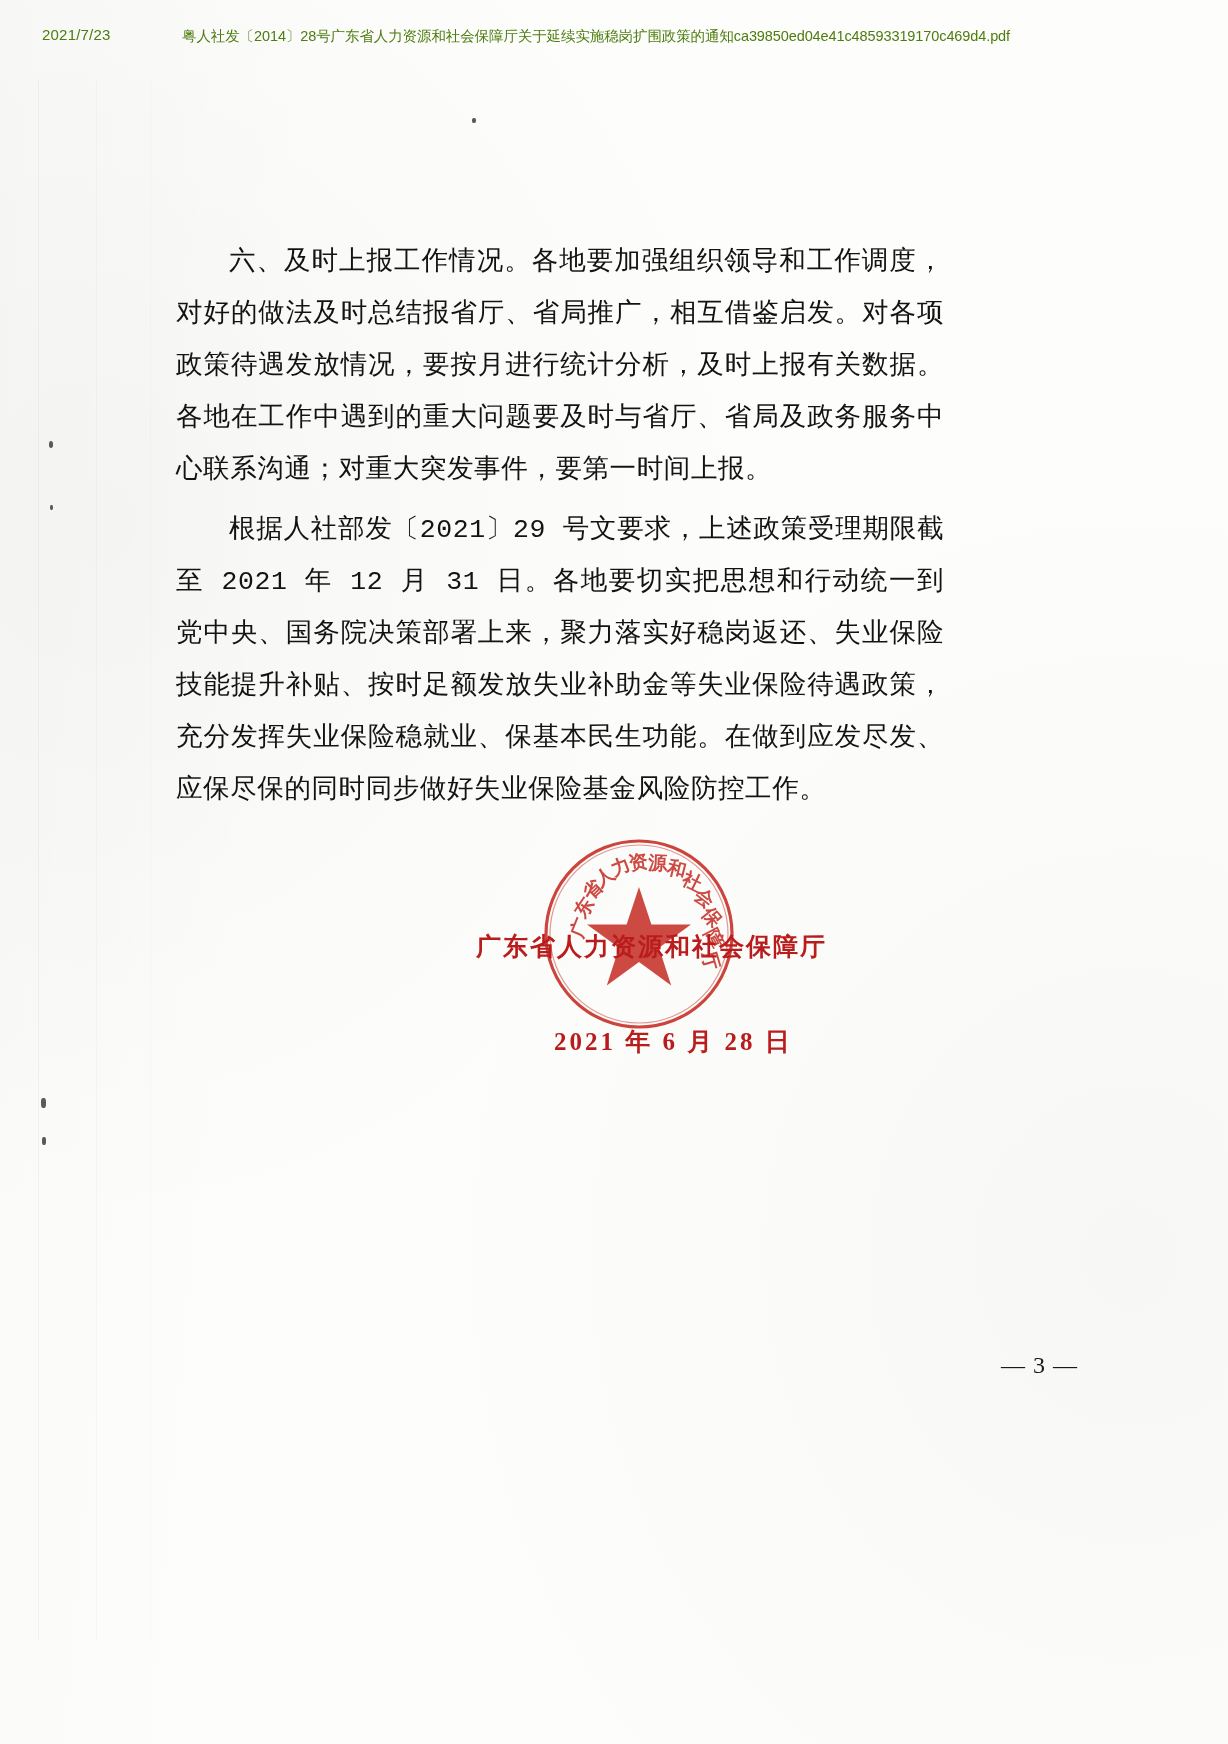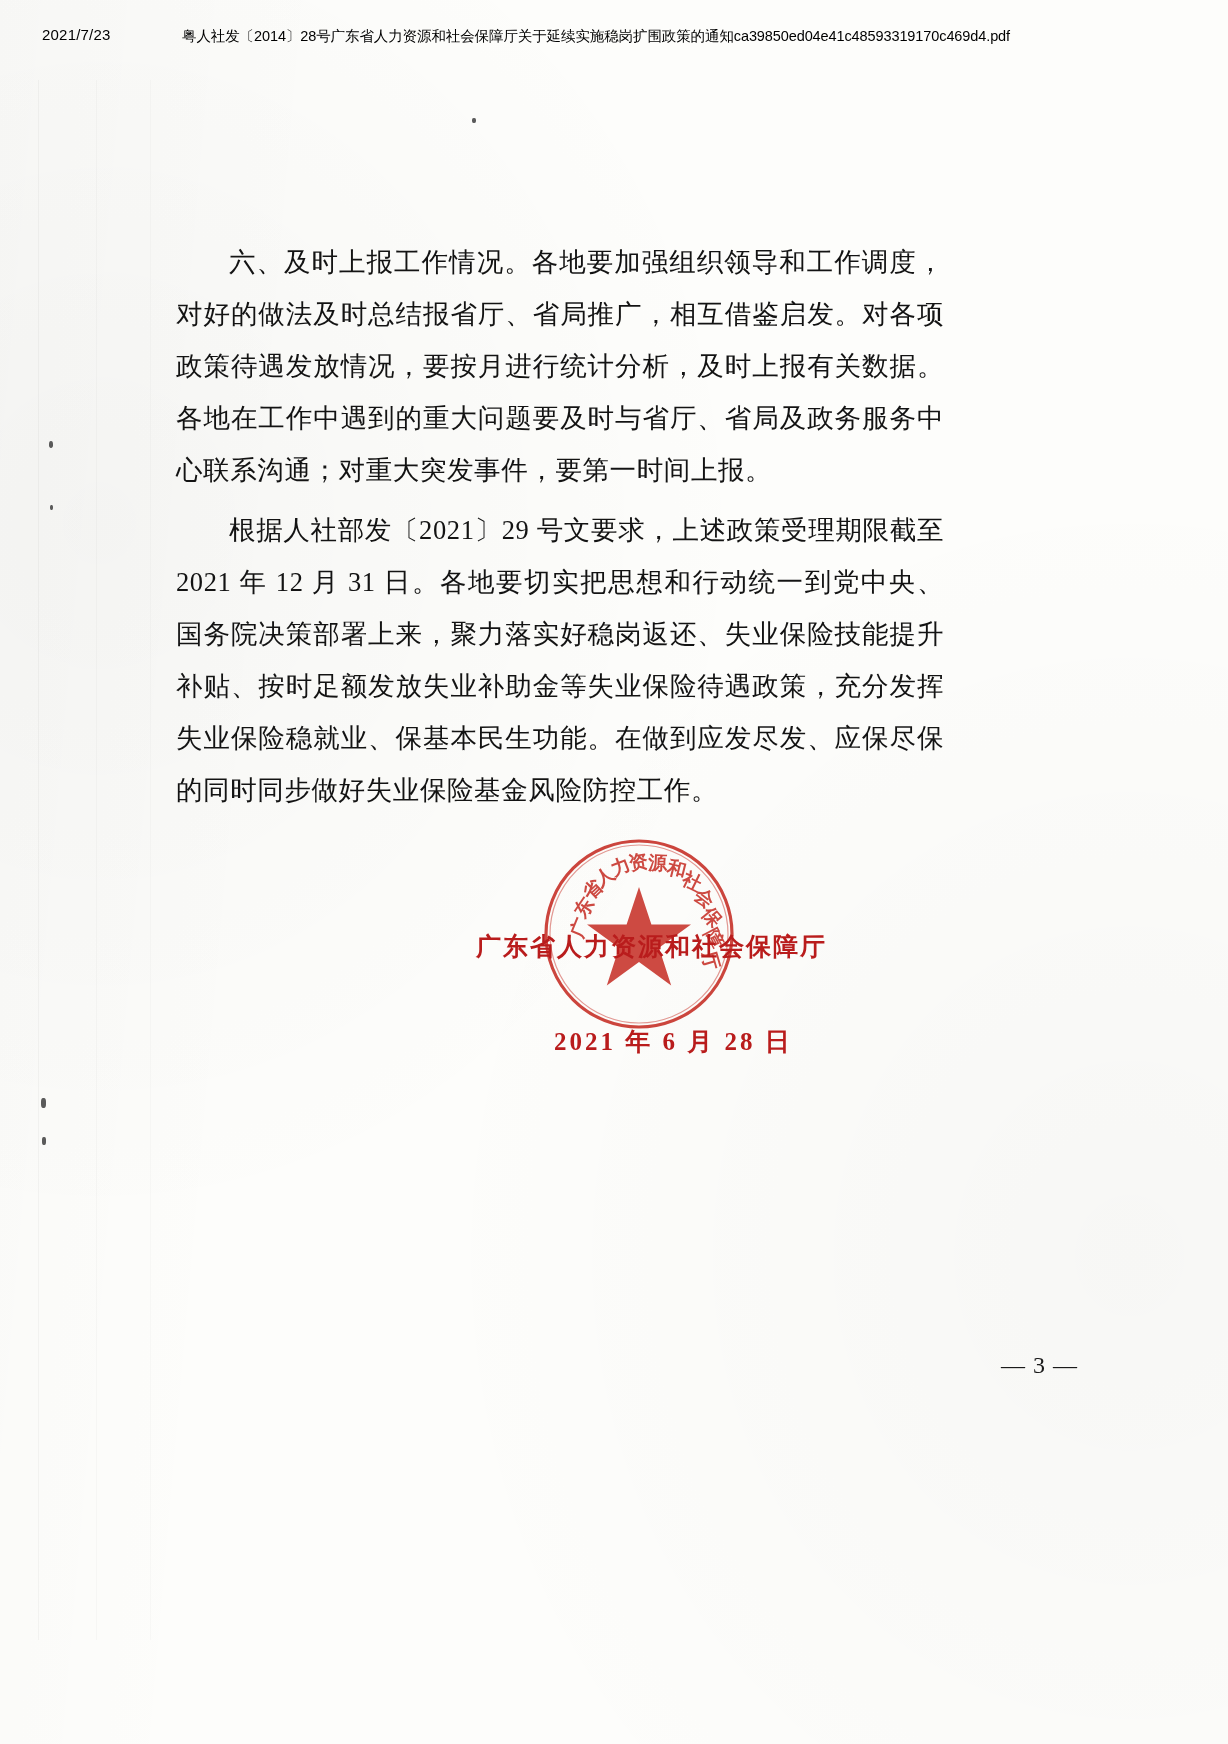--- a/index.html
+++ b/index.html
@@ -39,21 +39,21 @@
   }
 
   
   .print-header {
     position: absolute;
     top: 26px;
     left: 0;
     right: 0;
     height: 22px;
     font-family: "Liberation Sans", sans-serif;
-    color: #000000;
+    color: #4d7c0f;
     font-size: 15px;
     white-space: nowrap;
   }
   .print-header .hdr-date {
     position: absolute;
     left: 42px;
     top: 0;
     font-size: 15px;
     letter-spacing: 0.2px;
   }
@@ -74,21 +74,21 @@
   }
   .para {
     font-size: 26.5px;
     line-height: 52px;
     letter-spacing: 0.6px;
     text-align: justify;
     text-justify: inter-ideograph;
     text-indent: 2em;
     margin: 0 0 2px 0;
     color: #131313;
-    font-family: Liberation Serif, serif;
+    font-family: Liberation Mono, monospace;
   }
   .para.p2 {
     margin-top: 8px;
   }
 
   
   .signature {
     position: absolute;
     left: 176px;
     top: 900px;

